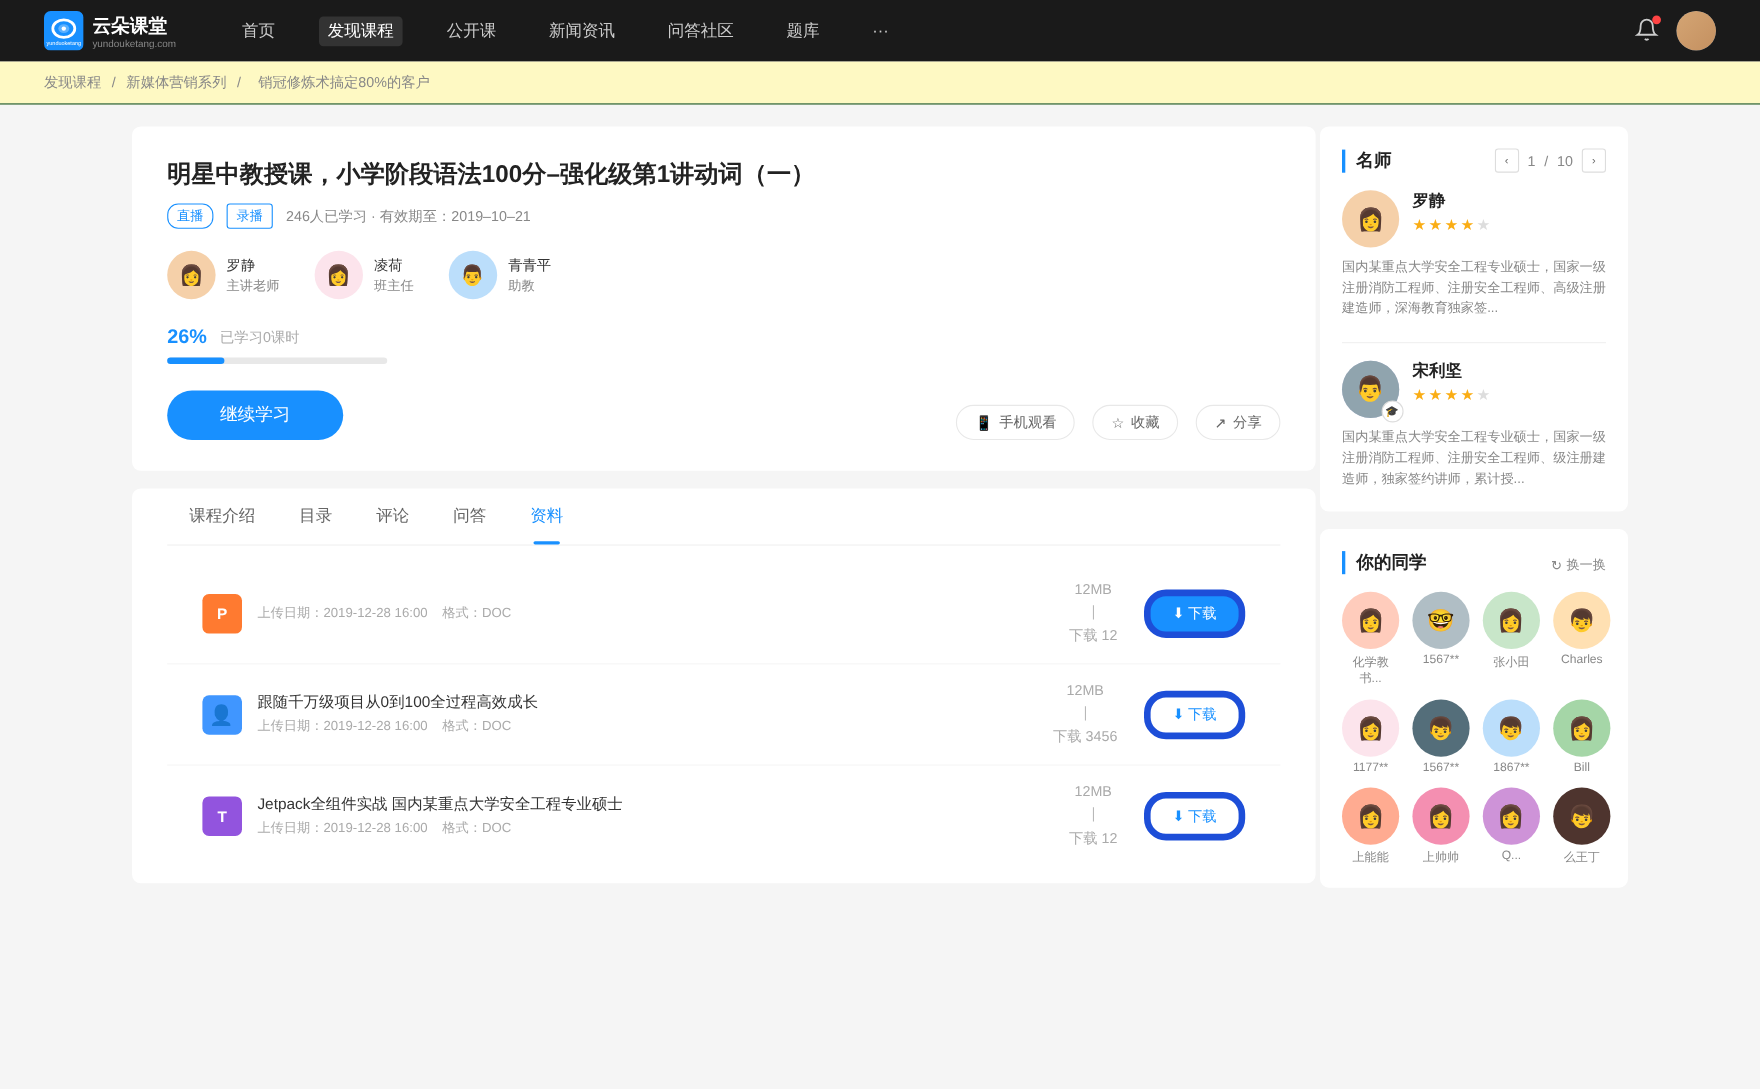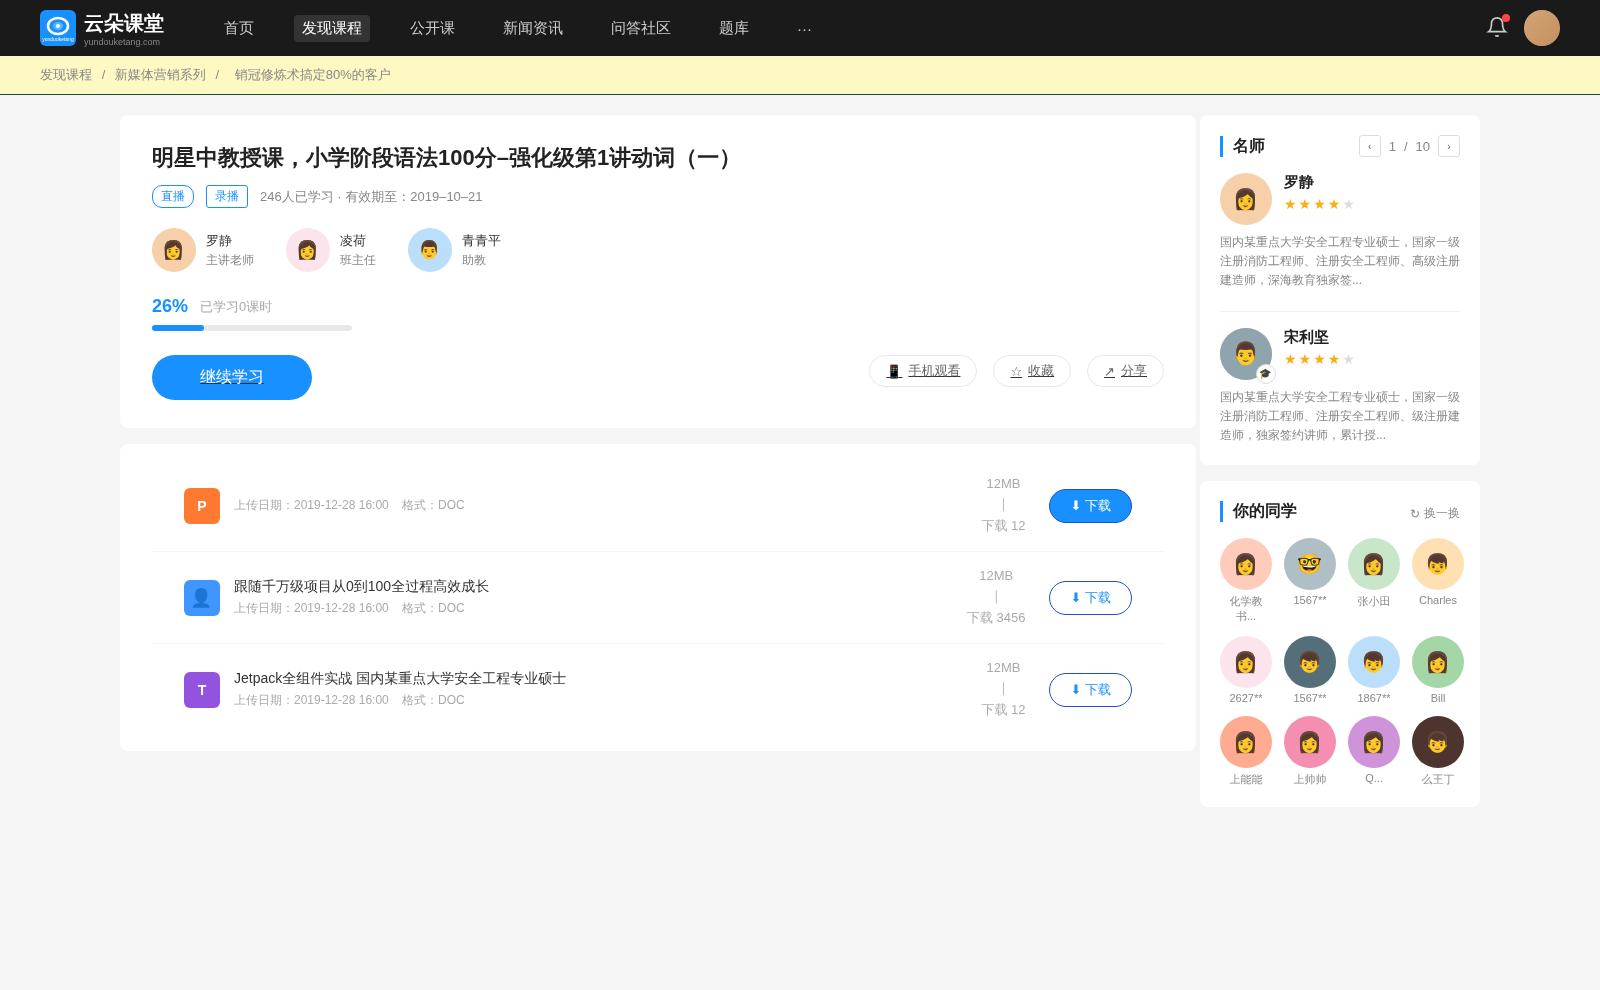--- a/index.html
+++ b/index.html
@@ -37,21 +37,21 @@
     .instructor-avatar { width: 44px; height: 44px; border-radius: 50%; background: #ddd; overflow: hidden; display: flex; align-items: center; justify-content: center; font-size: 18px; }
     .instructor-info { font-size: 13px; }
     .instructor-name { color: #333; font-weight: 500; margin-bottom: 2px; }
     .instructor-role { color: #888; font-size: 12px; }
     .progress-section { margin-bottom: 24px; }
     .progress-header { display: flex; align-items: center; gap: 12px; margin-bottom: 8px; }
     .progress-pct { color: #1890ff; font-size: 18px; font-weight: bold; }
     .progress-label { color: #aaa; font-size: 13px; }
     .progress-bar-bg { width: 200px; height: 6px; background: #e8e8e8; border-radius: 3px; }
     .progress-bar-fill { height: 6px; background: #1890ff; border-radius: 3px; }
-    .course-actions { display: flex; align-items: flex-start; gap: 0; text-decoration: underline; }
+    .course-actions { display: flex; align-items: flex-end; gap: 0; }
     .btn-continue { background: #1890ff; color: #fff; border: none; border-radius: 24px; padding: 12px 48px; font-size: 16px; cursor: pointer; }
     .action-btns { margin-left: auto; display: flex; gap: 16px; }
     .action-btn { display: flex; align-items: center; gap: 6px; color: #666; cursor: pointer; font-size: 13px; border: 1px solid #e8e8e8; border-radius: 20px; padding: 6px 16px; }
 
     
     .tabs-section { background: #fff; border-radius: 8px; padding: 0 32px; }
     .tabs-nav { display: flex; gap: 0; border-bottom: 1px solid #f0f0f0; }
     .tab-item { padding: 16px 20px; font-size: 15px; color: #666; cursor: pointer; position: relative; }
     .tab-item.active { color: #1890ff; }
     .tab-item.active::after { content: ''; position: absolute; bottom: 0; left: 50%; transform: translateX(-50%); width: 24px; height: 3px; background: #1890ff; border-radius: 2px; }
@@ -62,21 +62,21 @@
     .resource-item:last-child { border-bottom: none; }
     .resource-icon { width: 36px; height: 36px; border-radius: 6px; display: flex; align-items: center; justify-content: center; color: #fff; font-size: 14px; font-weight: bold; margin-right: 14px; flex-shrink: 0; }
     .resource-icon.orange { background: #ff7a30; }
     .resource-icon.blue { background: #4096ff; }
     .resource-icon.purple { background: #9254de; }
     .resource-info { flex: 1; }
     .resource-title { font-size: 14px; color: #333; margin-bottom: 4px; font-weight: 500; }
     .resource-meta { font-size: 12px; color: #aaa; }
     .resource-stats { display: flex; align-items: center; gap: 4px; color: #aaa; font-size: 13px; margin-right: 24px; white-space: nowrap; flex-direction: column; }
     .resource-stats .sep { margin: 0 4px; }
-    .btn-download { border: 1px solid #1d4ed8; color: #1890ff; background: #fff; border-radius: 20px; padding: 7px 20px; font-size: 13px; cursor: pointer; display: flex; align-items: center; gap: 6px; white-space: nowrap; }
+    .btn-download { border: 6px solid #1d4ed8; color: #1890ff; background: #fff; border-radius: 20px; padding: 7px 20px; font-size: 13px; cursor: pointer; display: flex; align-items: center; gap: 6px; white-space: nowrap; font-family: Liberation Serif, serif; }
     .btn-download.filled { background: #1890ff; color: #fff; }
 
     
     .right-panel { width: 280px; flex-shrink: 0; }
     .right-card { background: #fff; border-radius: 8px; padding: 20px; margin-bottom: 16px; }
     .right-card-header { display: flex; align-items: flex-end; justify-content: space-between; margin-bottom: 16px; }
     .right-card-title { font-size: 16px; font-weight: bold; color: #222; border-left: 3px solid #1890ff; padding-left: 10px; }
     .page-nav { display: flex; align-items: center; gap: 8px; font-size: 13px; color: #888; }
     .page-btn { width: 22px; height: 22px; border: 1px solid #ddd; border-radius: 3px; display: flex; align-items: center; justify-content: center; cursor: pointer; font-size: 10px; color: #666; }
 
@@ -107,21 +107,21 @@
 <nav class="nav">
   <div class="nav-logo">
     <svg class="nav-logo-icon" viewBox="0 0 36 36" fill="none">
       <rect width="36" height="36" rx="6" fill="#1890ff"></rect>
       <ellipse cx="18" cy="16" rx="10" ry="8" fill="none" stroke="white" stroke-width="2.5"></ellipse>
       <ellipse cx="18" cy="16" rx="5" ry="4" fill="white" opacity="0.3"></ellipse>
       <circle cx="18" cy="16" r="2" fill="white"></circle>
       <text x="18" y="31" font-size="5" fill="white" text-anchor="middle" font-family="sans-serif">yunduoketang</text>
     </svg>
     <div>
-      <div style="color:#fff;font-size:20px;font-weight:bold;">云朵课堂</div>
+      <div style="color:#fff;font-size:17px;font-weight:bold;">云朵课堂</div>
       <div style="color:#888;font-size:9px;">yundouketang.com</div>
     </div>
   </div>
   <div class="nav-item">首页</div>
   <div class="nav-item active">发现课程</div>
   <div class="nav-item">公开课</div>
   <div class="nav-item">新闻资讯</div>
   <div class="nav-item">问答社区</div>
   <div class="nav-item">题库</div>
   <div class="nav-item">···</div>
@@ -202,20 +202,27 @@
           </div>
           <div class="action-btn">
             <span>↗</span>
             <span>分享</span>
           </div>
         </div>
       </div>
     </div>
 
     <div class="tabs-section">
+      <div class="tabs-nav">
+        <div class="tab-item">课程介绍</div>
+        <div class="tab-item">目录</div>
+        <div class="tab-item">评论</div>
+        <div class="tab-item">问答</div>
+        <div class="tab-item active">资料</div>
+      </div>
 
       <div class="resource-list">
 
         <div class="resource-item">
           <div class="resource-icon orange">
             <span>P</span>
           </div>
           <div class="resource-info">
             <div class="resource-meta">
               <span>上传日期：2019-12-28  16:00</span>
@@ -347,21 +354,21 @@
         <div class="classmate-item">
           <div class="classmate-avatar" style="background:#c8e6c9;">👩</div>
           <div class="classmate-name">张小田</div>
         </div>
         <div class="classmate-item">
           <div class="classmate-avatar" style="background:#ffe0b2;">👦</div>
           <div class="classmate-name">Charles</div>
         </div>
         <div class="classmate-item">
           <div class="classmate-avatar" style="background:#fce4ec;">👩</div>
-          <div class="classmate-name">2627**</div>
+          <div class="classmate-name">1177**</div>
         </div>
         <div class="classmate-item">
           <div class="classmate-avatar" style="background:#546e7a;">👦</div>
           <div class="classmate-name">1567**</div>
         </div>
         <div class="classmate-item">
           <div class="classmate-avatar" style="background:#bbdefb;">👦</div>
           <div class="classmate-name">1867**</div>
         </div>
         <div class="classmate-item">

